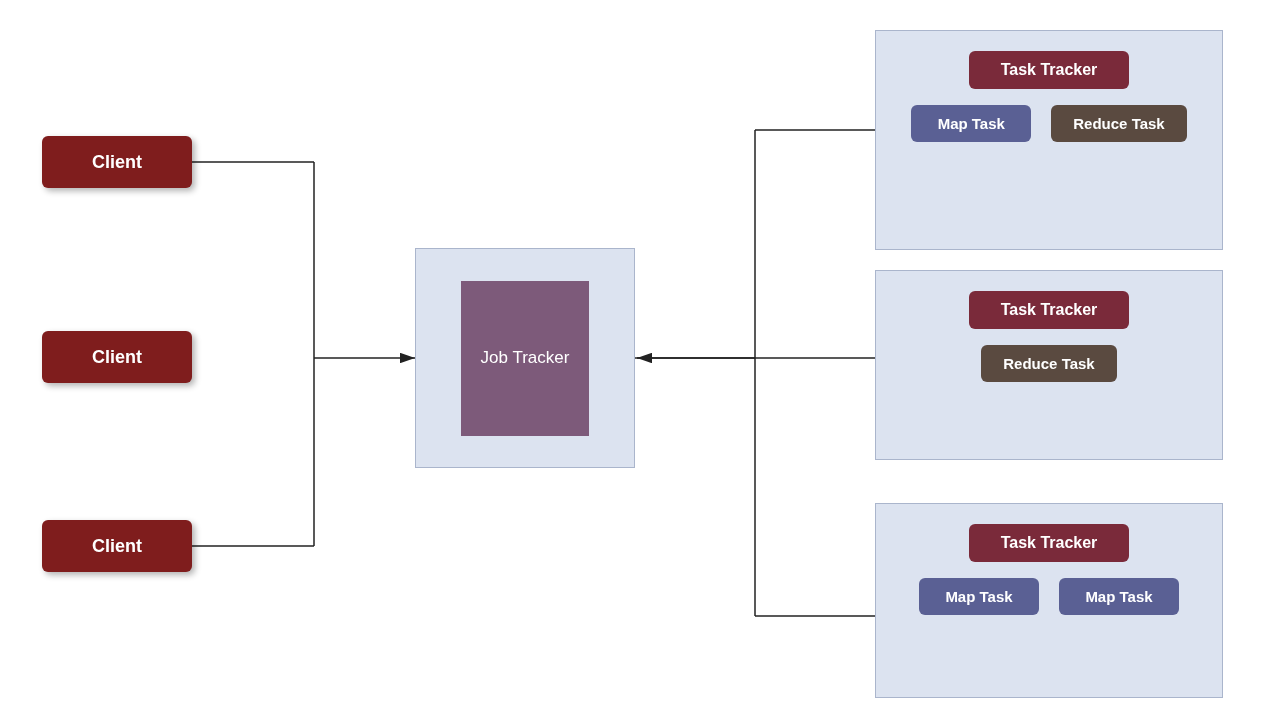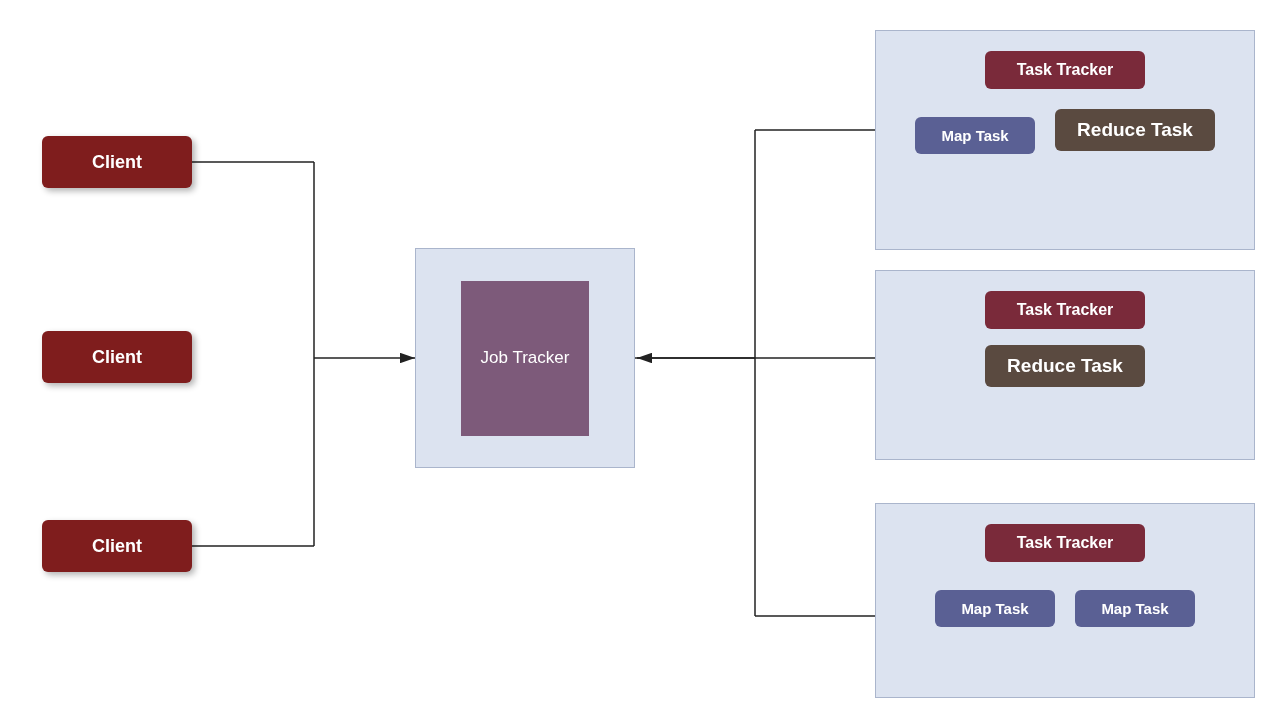--- a/index.html
+++ b/index.html
@@ -59,21 +59,21 @@
       font-size: 17px;
       font-weight: 400;
       text-align: center;
     }
 
     
     .tracker-panel {
       position: absolute;
       background: #dce3f0;
       border: 1.5px solid #aab5cc;
-      width: 380px;
+      width: 348px;
       padding: 20px;
       display: flex;
       flex-direction: column;
       align-items: center;
       gap: 16px;
     }
 
     .task-tracker-box {
       background: #7a2a3a;
       color: white;
@@ -94,27 +94,26 @@
 
     .map-task-box {
       background: #5a6094;
       color: white;
       font-size: 15px;
       font-weight: 600;
       border-radius: 6px;
       padding: 10px 22px;
       text-align: center;
       min-width: 120px;
-      margin-top: 12px;
     }
 
     .reduce-task-box {
       background: #5a4a40;
       color: white;
-      font-size: 19px;
+      font-size: 15px;
       font-weight: 600;
       border-radius: 6px;
       padding: 10px 22px;
       text-align: right;
       min-width: 120px;
     }
 
     svg.arrows {
       position: absolute;
       top: 0;

